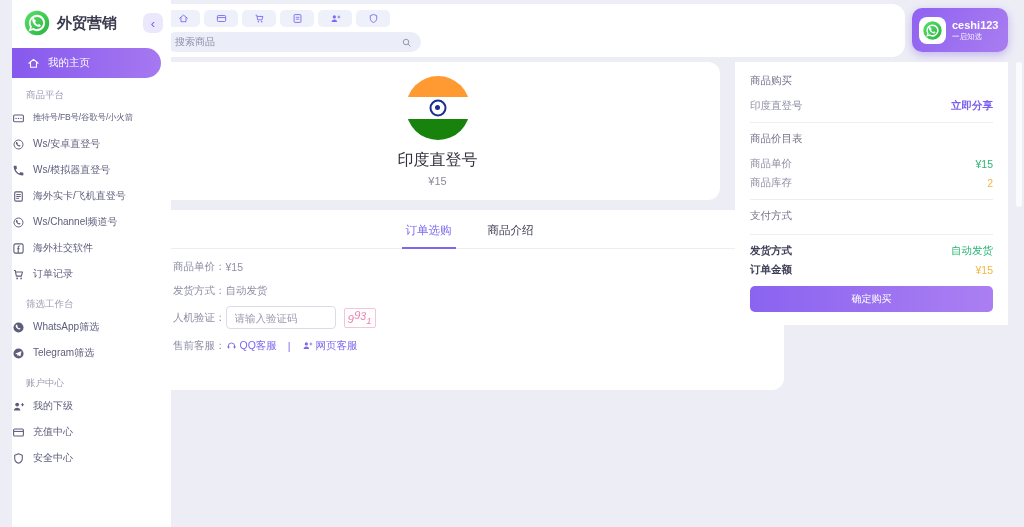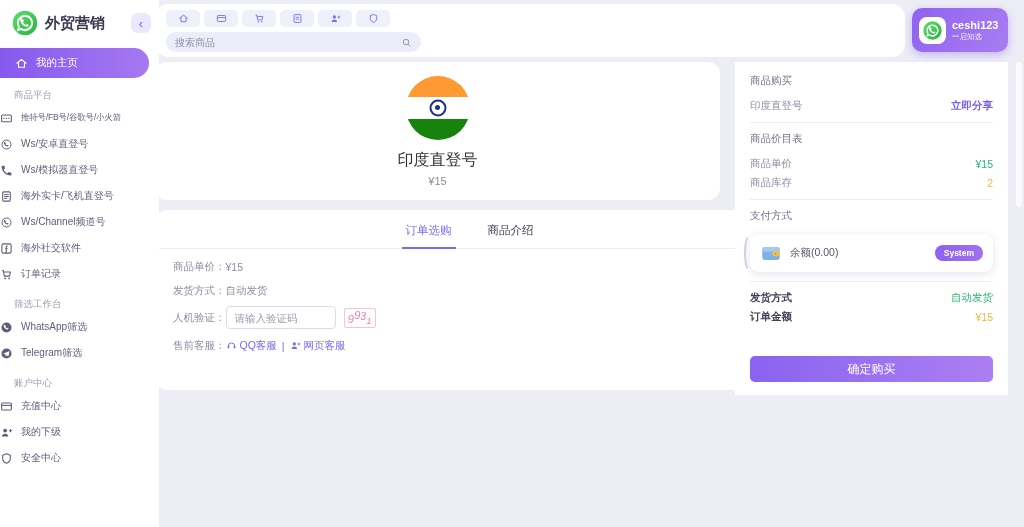--- a/index.html
+++ b/index.html
@@ -4,39 +4,39 @@
 <style>
   *{margin:0;padding:0;box-sizing:border-box}
   html,body{width:1024px;height:527px}
   body{font-family:"Liberation Sans","DejaVu Sans",sans-serif;background:#ededf6;overflow:hidden}
   .page{position:relative;width:1024px;height:527px;background:#ededf6}
   .ic{width:13px;height:13px;flex:0 0 auto}
   .ic-sm{width:11px;height:11px}
   svg{display:block}
 
   
-  .sidebar{position:absolute;left:0;top:0;bottom:0;width:159px;background:#fff;z-index:3}
+  .sidebar{position:absolute;left:12px;top:0;bottom:0;width:159px;background:#fff;z-index:3}
   .logo-row{display:flex;align-items:center;gap:6px;padding:9px 8px 9px 11px}
   .logo{width:28px;height:28px}
   .logo-title{font-size:15px;font-weight:bold;color:#3b3b50;white-space:nowrap}
   .collapse-btn{margin-left:auto;width:20px;height:20px;border-radius:7px;background:#ebe7fc;color:#7b5cf0;
     display:flex;align-items:center;justify-content:center;font-size:13px;cursor:pointer;line-height:1}
   .active-item{height:30px;margin:2px 10px 0 0;border-radius:0 15px 15px 0;
     background:linear-gradient(90deg,#8659ee,#a678f1);color:#fff;display:flex;align-items:center;gap:8px;padding-left:15px;font-size:10.5px;cursor:pointer}
   .side-sec{margin:11px 0 3px 14px;font-size:9.5px;color:#9b9bb2}
   .side-item{height:26px;display:flex;align-items:center;gap:8px;color:#5d5d7c;font-size:10px;cursor:pointer;white-space:nowrap}
   .side-item .xs{font-size:8.5px;letter-spacing:-0.2px}
 
   
   .header-card{position:absolute;left:155px;top:4px;width:750px;height:53px;background:#fff;border-radius:13px;z-index:1}
   .tabs-row{position:absolute;left:11px;top:6px;display:flex;gap:4px}
   .hdr-tab{width:34px;height:17px;border-radius:5px;background:#eef0fa;color:#7b6bf0;display:flex;align-items:center;justify-content:center;cursor:pointer}
   .search-pill{position:absolute;left:11px;top:28px;width:255px;height:20px;border-radius:12px;background:#ebedf9;
     display:flex;align-items:center;padding:0 9px;gap:6px}
-  .search-pill input{flex:1;border:none;background:transparent;outline:none;font-size:10px;color:#55556e;font-family:Liberation Serif, serif}
+  .search-pill input{flex:1;border:none;background:transparent;outline:none;font-size:10px;color:#55556e;font-family:Liberation Mono, monospace}
   .search-pill input::placeholder{color:#8f8fa8}
   .search-icon{color:#8f8fa8}
   .user-badge{position:absolute;right:16px;top:8px;width:96px;height:44px;border-radius:10px;z-index:2;
     background:linear-gradient(120deg,#8f62f1,#a97df0);display:flex;align-items:center;gap:6px;padding:0 7px;cursor:pointer;
     box-shadow:0 3px 8px rgba(120,80,220,.35)}
   .user-logo-tile{width:27px;height:27px;background:#fff;border-radius:8px;display:flex;align-items:center;justify-content:center}
   .user-logo-tile svg{width:21px;height:21px}
   .user-name{font-size:11px;font-weight:bold;color:#fff;line-height:1.3}
   .user-sub{font-size:7.5px;color:rgba(255,255,255,.88)}
 
@@ -63,21 +63,21 @@
   .tinput{width:110px;height:23px;border:1px solid #dcdce8;border-radius:4px;font-size:10.5px;color:#3c3c52;
     padding:0 8px;outline:none;font-family:inherit;background:#fff}
   .tinput::placeholder{color:#9c9cb2}
   .captcha-box{margin-left:8px;width:32px;height:20px;border:1px solid #f2c6da;border-radius:2px;background:#fffdfe;
     display:flex;align-items:center;justify-content:center;font-size:11.5px;color:#e784b4;cursor:pointer;font-style:italic}
   .captcha-box span{display:inline-block;line-height:1}
   .cd0{transform:translateY(1.5px)}
   .cd1{transform:translateY(-2px)}
   .cd2{transform:translateY(-1px);font-size:10.5px}
   .cd3{transform:translateY(2.5px);font-size:9.5px}
-  .svc-links{display:flex;align-items:center;gap:5px;color:#7b68ee;font-size:10.5px}
+  .svc-links{display:flex;align-items:center;gap:11px;color:#7b68ee;font-size:10.5px}
   .svc-link{display:flex;align-items:center;gap:3px;cursor:pointer;color:#7b68ee}
   .svc-sep{color:#7b68ee}
 
   
   .panel{position:absolute;left:735px;top:62px;width:273px;background:#fff;border-radius:0;padding:12px 15px 13px;font-size:10.5px}
   .p-title{color:#74748c;margin-bottom:11px;font-size:10.5px}
   .p-row{display:flex;align-items:center;justify-content:space-between;margin-bottom:5px}
   .p-name{color:#8f8fa6}
   .share-link{color:#7b5ff0;font-weight:bold;cursor:pointer}
   .p-hr{border:none;border-top:1px solid #ededf3;margin:9px 0}
@@ -87,22 +87,22 @@
   .pay-card{position:relative;margin:2px 0 2px;height:38px;border-radius:9px;background:#fff;
     box-shadow:0 2px 9px rgba(90,90,140,.16);display:flex;align-items:center;gap:8px;padding:0 10px;cursor:pointer}
   .pay-bracket{position:absolute;left:-6px;top:0;width:12px;height:38px;border:2px solid transparent;
     border-left-color:#cfcfdd;border-radius:50%}
   .wallet-icon{width:22px;height:22px}
   .pay-label{color:#55556e}
   .sys-badge{margin-left:auto;background:linear-gradient(90deg,#8a63f0,#a46ff1);color:#fff;font-size:8.5px;font-weight:bold;
     padding:3px 9px;border-radius:9px}
   .sum-row{display:flex;align-items:center;justify-content:space-between;margin-bottom:5px}
   .sum-label{color:#3f3f58;font-weight:bold;font-size:10.5px}
-  .buy-btn{margin-top:27px;width:100%;height:26px;border:none;border-radius:5px;cursor:pointer;
-    background:linear-gradient(90deg,#8a63f0,#ab7ff2);color:#fff;font-size:12px;font-family:inherit}
+  .buy-btn{margin-top:4px;width:100%;height:26px;border:none;border-radius:5px;cursor:pointer;
+    background:linear-gradient(90deg,#8a63f0,#ab7ff2);color:#fff;font-size:10px;font-family:inherit}
 
   
   .footer{position:absolute;left:140px;right:0;bottom:0;height:27px;border-top:1px solid #e4e4ef;
     display:flex;align-items:center;justify-content:space-between;padding:0 16px 0 25px}
   .foot-links{display:flex;gap:14px;font-size:9.5px;color:#8c8ca2}
   .foot-links span{cursor:pointer}
   .copyright{font-size:9.5px;color:#9c9cb0}
   .brand{color:#7b68ee;cursor:pointer}
 
   .scroll-thumb{position:absolute;right:2px;top:62px;width:6px;height:145px;border-radius:3px;background:#fbfbfe;cursor:pointer}
@@ -259,29 +259,29 @@
       <svg class="ic">
           <use href="#i-tg"></use>
         </svg>
       <span>Telegram筛选</span>
     </div>
 
     <div class="side-sec">账户中心</div>
 
     <div class="side-item">
       <svg class="ic">
+          <use href="#i-team"></use>
+        </svg>
+      <span>我的下级</span>
+    </div>
+    <div class="side-item">
+      <svg class="ic">
           <use href="#i-card"></use>
         </svg>
       <span>充值中心</span>
-    </div>
-    <div class="side-item">
-      <svg class="ic">
-          <use href="#i-team"></use>
-        </svg>
-      <span>我的下级</span>
     </div>
     <div class="side-item">
       <svg class="ic">
           <use href="#i-shield"></use>
         </svg>
       <span>安全中心</span>
     </div>
   </aside>
 
   <div class="header-card">
@@ -401,31 +401,20 @@
     <div class="p-row">
       <span class="p-name">商品单价</span>
       <span class="v-green">¥15</span>
     </div>
     <div class="p-row">
       <span class="p-name">商品库存</span>
       <span class="v-orange">2</span>
     </div>
     <hr class="p-hr">
     <div class="p-title">支付方式</div>
-    <div class="pay-card">
-      <span class="pay-bracket"></span>
-      <svg class="wallet-icon" viewBox="0 0 24 24">
-        <rect x="2.5" y="5.5" width="19" height="14" rx="3" fill="#7fb1e8"></rect>
-        <rect x="2.5" y="5.5" width="19" height="5" rx="2.5" fill="#a3c9f1"></rect>
-        <rect x="13.5" y="10" width="8" height="5.5" rx="2" fill="#f0c24a"></rect>
-        <circle cx="17" cy="12.7" r="1.1" fill="#c89a2e"></circle>
-      </svg>
-      <span class="pay-label">余额(0.00)</span>
-      <span class="sys-badge">System</span>
-    </div>
     <hr class="p-hr">
     <div class="sum-row">
       <span class="sum-label">发货方式</span>
       <span class="v-green">自动发货</span>
     </div>
     <div class="sum-row">
       <span class="sum-label">订单金额</span>
       <span class="v-orange">¥15</span>
     </div>
     <button class="buy-btn">确定购买</button>

